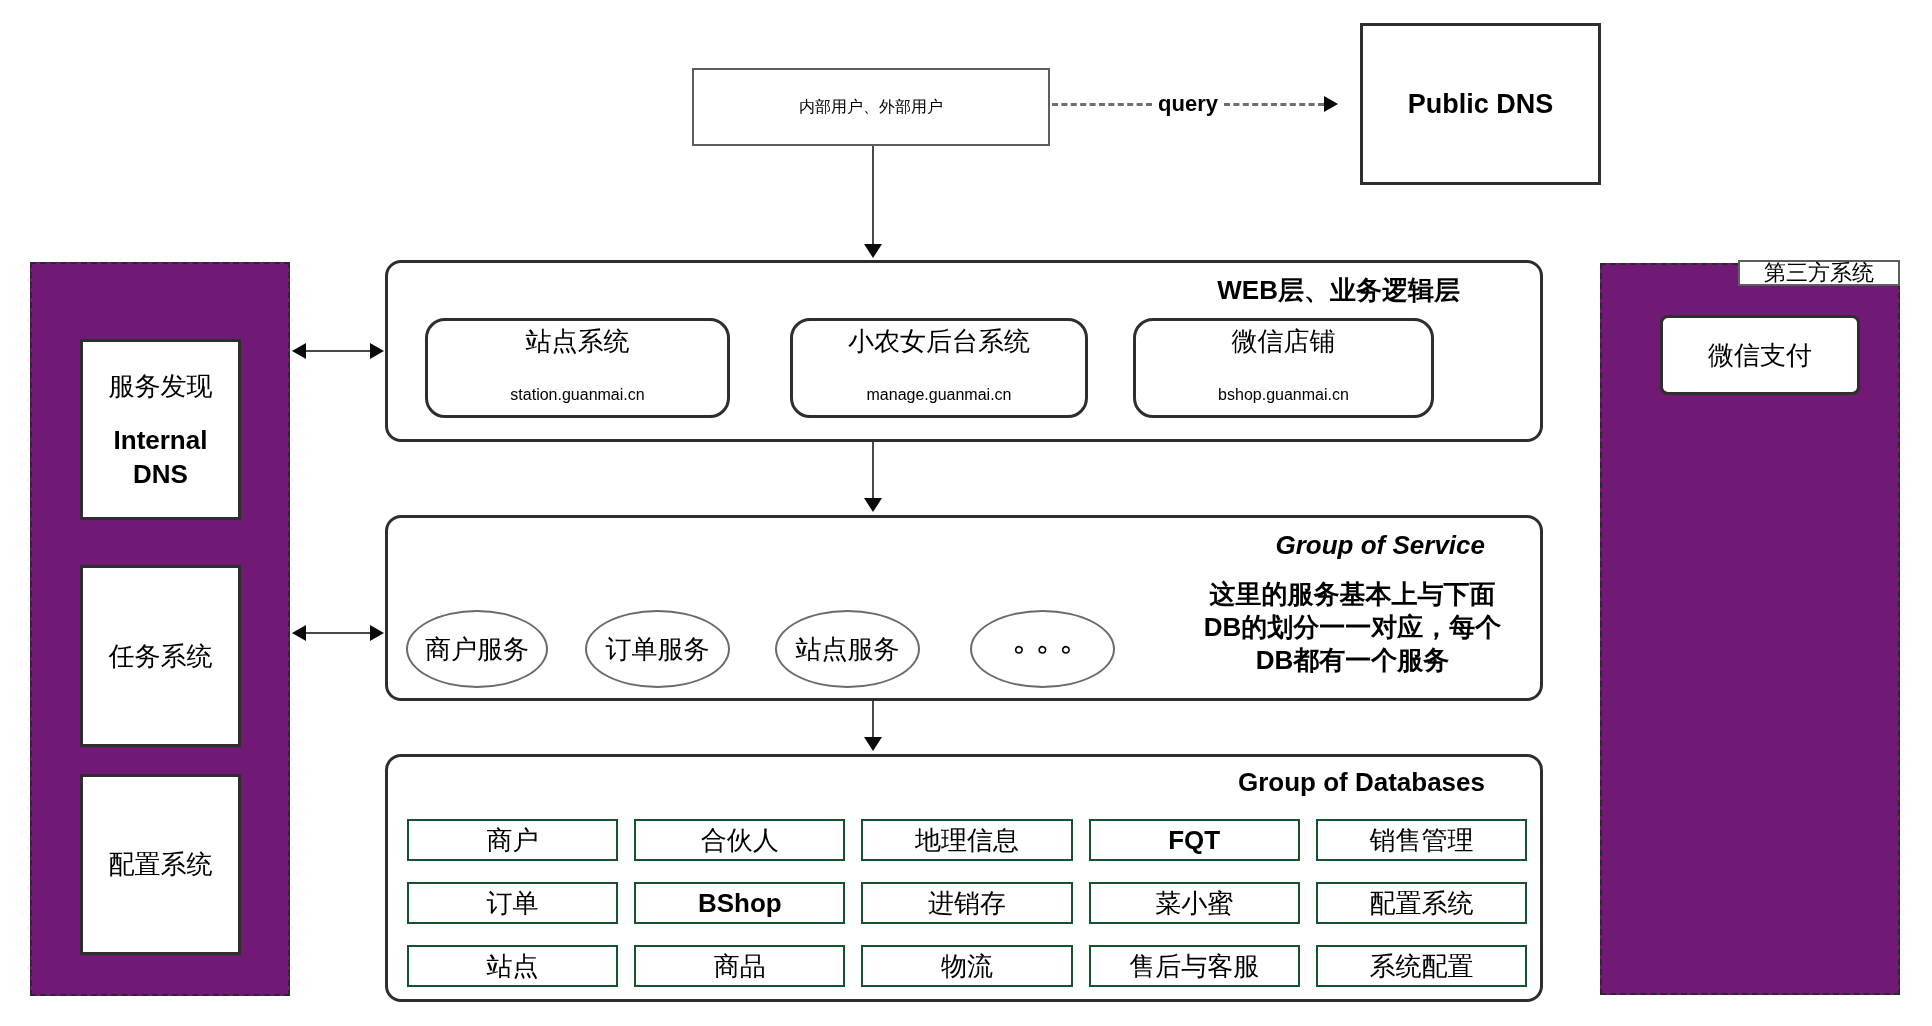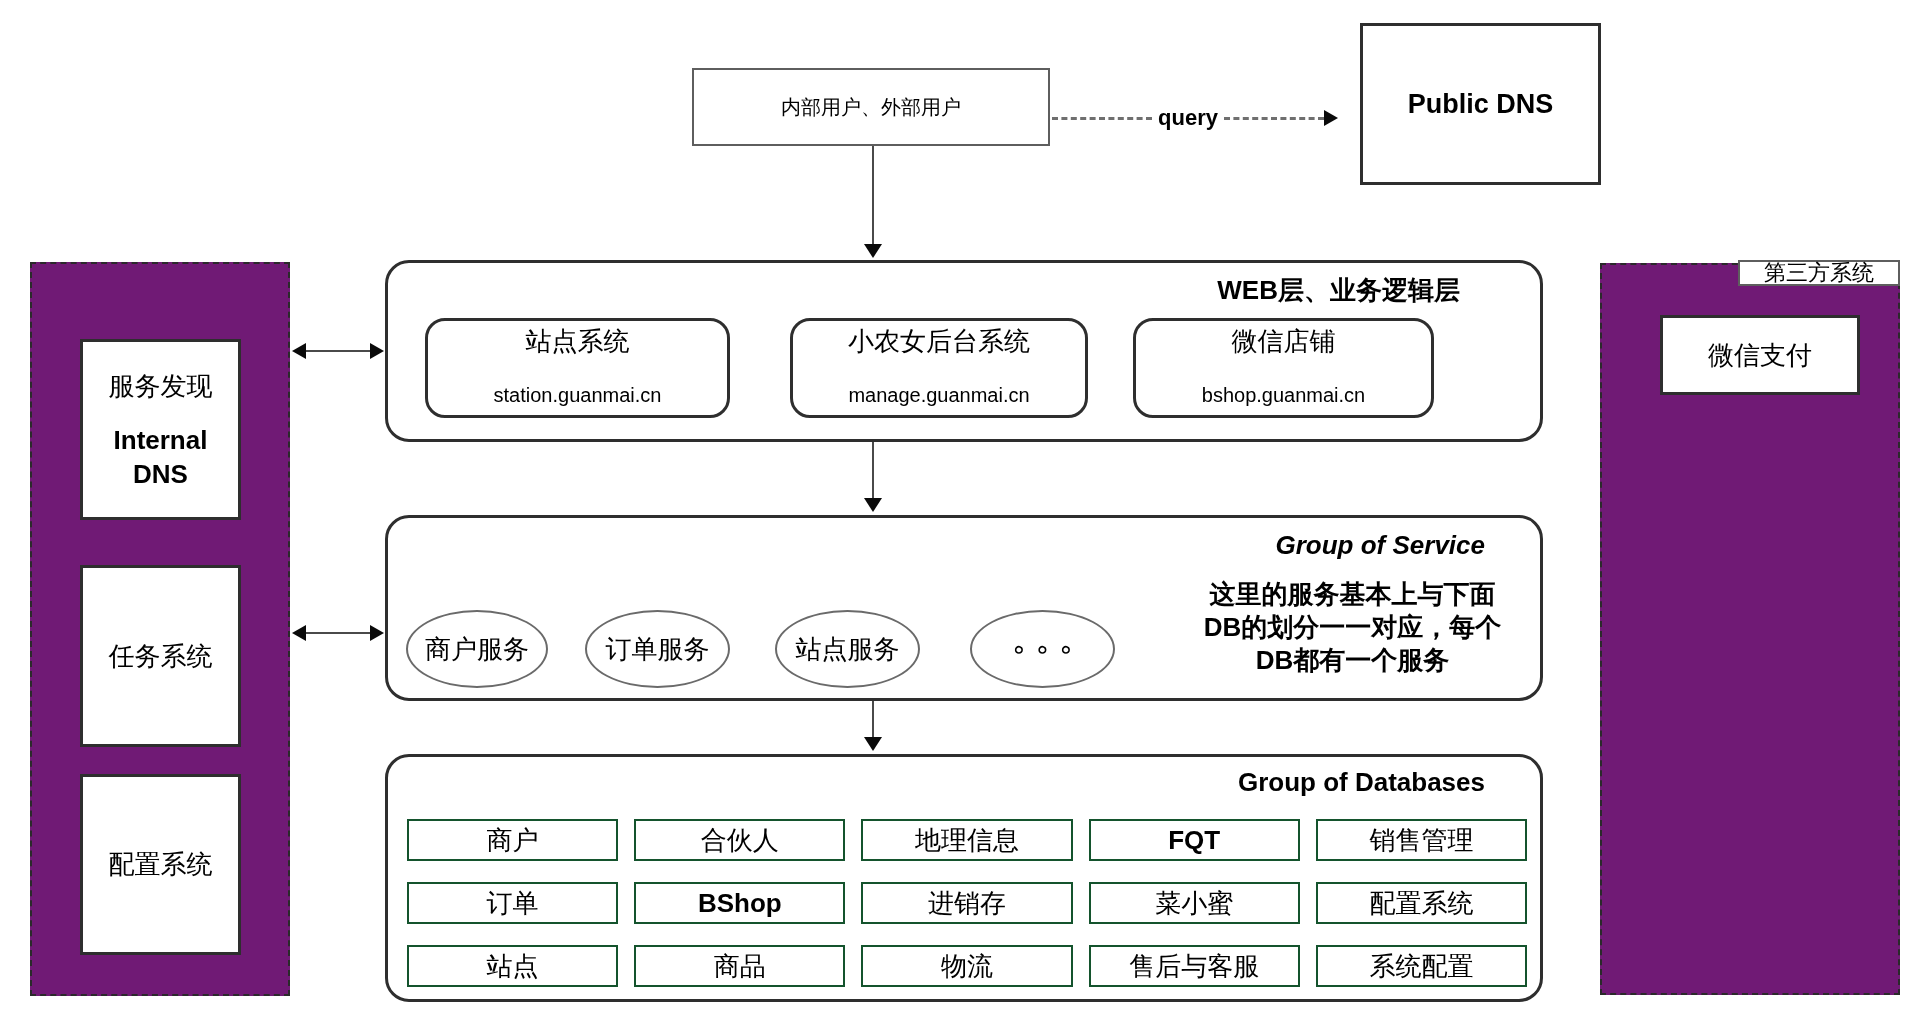--- a/index.html
+++ b/index.html
@@ -3,25 +3,25 @@
 <meta charset="utf-8">
 <style>
   * { margin:0; padding:0; box-sizing:border-box; }
   html,body { background:#ffffff; }
   body { font-family:"Liberation Sans","DejaVu Sans",sans-serif; color:#000; }
   .canvas { position:relative; width:1932px; height:1026px; background:#fff; overflow:hidden; }
   .rect { position:absolute; background:#fff; display:flex; align-items:center; justify-content:center; text-align:center; }
   .col { flex-direction:column;gap:20px; }
   .b-gray  { border:2px solid #5e5e5e; }
   .b-dark3 { border:3px solid #2e2e2e; }
-  .round16 { border-radius:24px; }
+  .round16 { border-radius:16px; }
   .round20 { border-radius:20px; }
   .dashpanel { position:absolute; background:#701a75; border:2px dashed #2a2a2a; }
   .fs26 { font-size:26px; }
-  .fs24 { font-size:20px; }
+  .fs24 { font-size:16px; }
   .bold { font-weight:bold; }
   .container-title { position:absolute; font-weight:bold; font-size:26px; white-space:nowrap; }
   .vline { position:absolute; width:2px; background:#4a4a4a; }
   .head-down { position:absolute; width:0; height:0;
     border-left:9px solid transparent; border-right:9px solid transparent; border-top:14px solid #0a0a0a; }
   .harrow { position:absolute; display:flex; align-items:center; }
   .harrow .hline { flex:1; height:2px; background:#4a4a4a; }
   .tri-l { width:0; height:0; border-top:8px solid transparent; border-bottom:8px solid transparent; border-right:14px solid #0a0a0a; }
   .tri-r { width:0; height:0; border-top:8px solid transparent; border-bottom:8px solid transparent; border-left:14px solid #0a0a0a; }
   .dash { flex:1; border-top:3px dashed #6f6f6f; }
@@ -33,21 +33,21 @@
 </style>
 </head>
 <body>
 
 <div class="canvas">
 
   <div class="rect b-gray fs24" style="left:692px;top:68px;width:358px;height:78px;">
     <span>内部用户、外部用户</span>
   </div>
 
-  <div class="harrow" style="left:1052px;top:106px;width:286px;height:24px;">
+  <div class="harrow" style="left:1052px;top:92px;width:286px;height:24px;">
     <div class="dash"></div>
     <div class="bold" style="font-size:22px;padding:0 6px;">query</div>
     <div class="dash"></div>
     <div class="tri-r"></div>
   </div>
 
   <div class="rect b-dark3 bold" style="left:1339px;top:23px;width:241px;height:162px;font-size:27px;margin-left:21px;">
     <span>Public DNS</span>
   </div>
 
@@ -136,21 +136,21 @@
     </div>
     <div class="rect b-dark3 fs26" style="left:48px;top:510px;width:161px;height:181px;">
       <span>配置系统</span>
     </div>
   </div>
 
   <div class="dashpanel" style="left:1600px;top:263px;width:300px;height:732px;">
     <div class="rect b-gray" style="right:-2px;top:-5px;width:162px;height:26px;font-size:22px;">
       <span>第三方系统</span>
     </div>
-    <div class="rect b-dark3 fs26" style="left:58px;top:50px;width:200px;height:80px;">
+    <div class="rect b-dark3 fs26" style="left:58px;top:50px;width:200px;height:80px;border-radius:8px;">
       <span>微信支付</span>
     </div>
   </div>
 
   <div class="harrow" style="left:292px;top:343px;width:92px;height:16px;">
     <div class="tri-l"></div>
     <div class="hline"></div>
     <div class="tri-r"></div>
   </div>
   <div class="harrow" style="left:292px;top:625px;width:92px;height:16px;">

